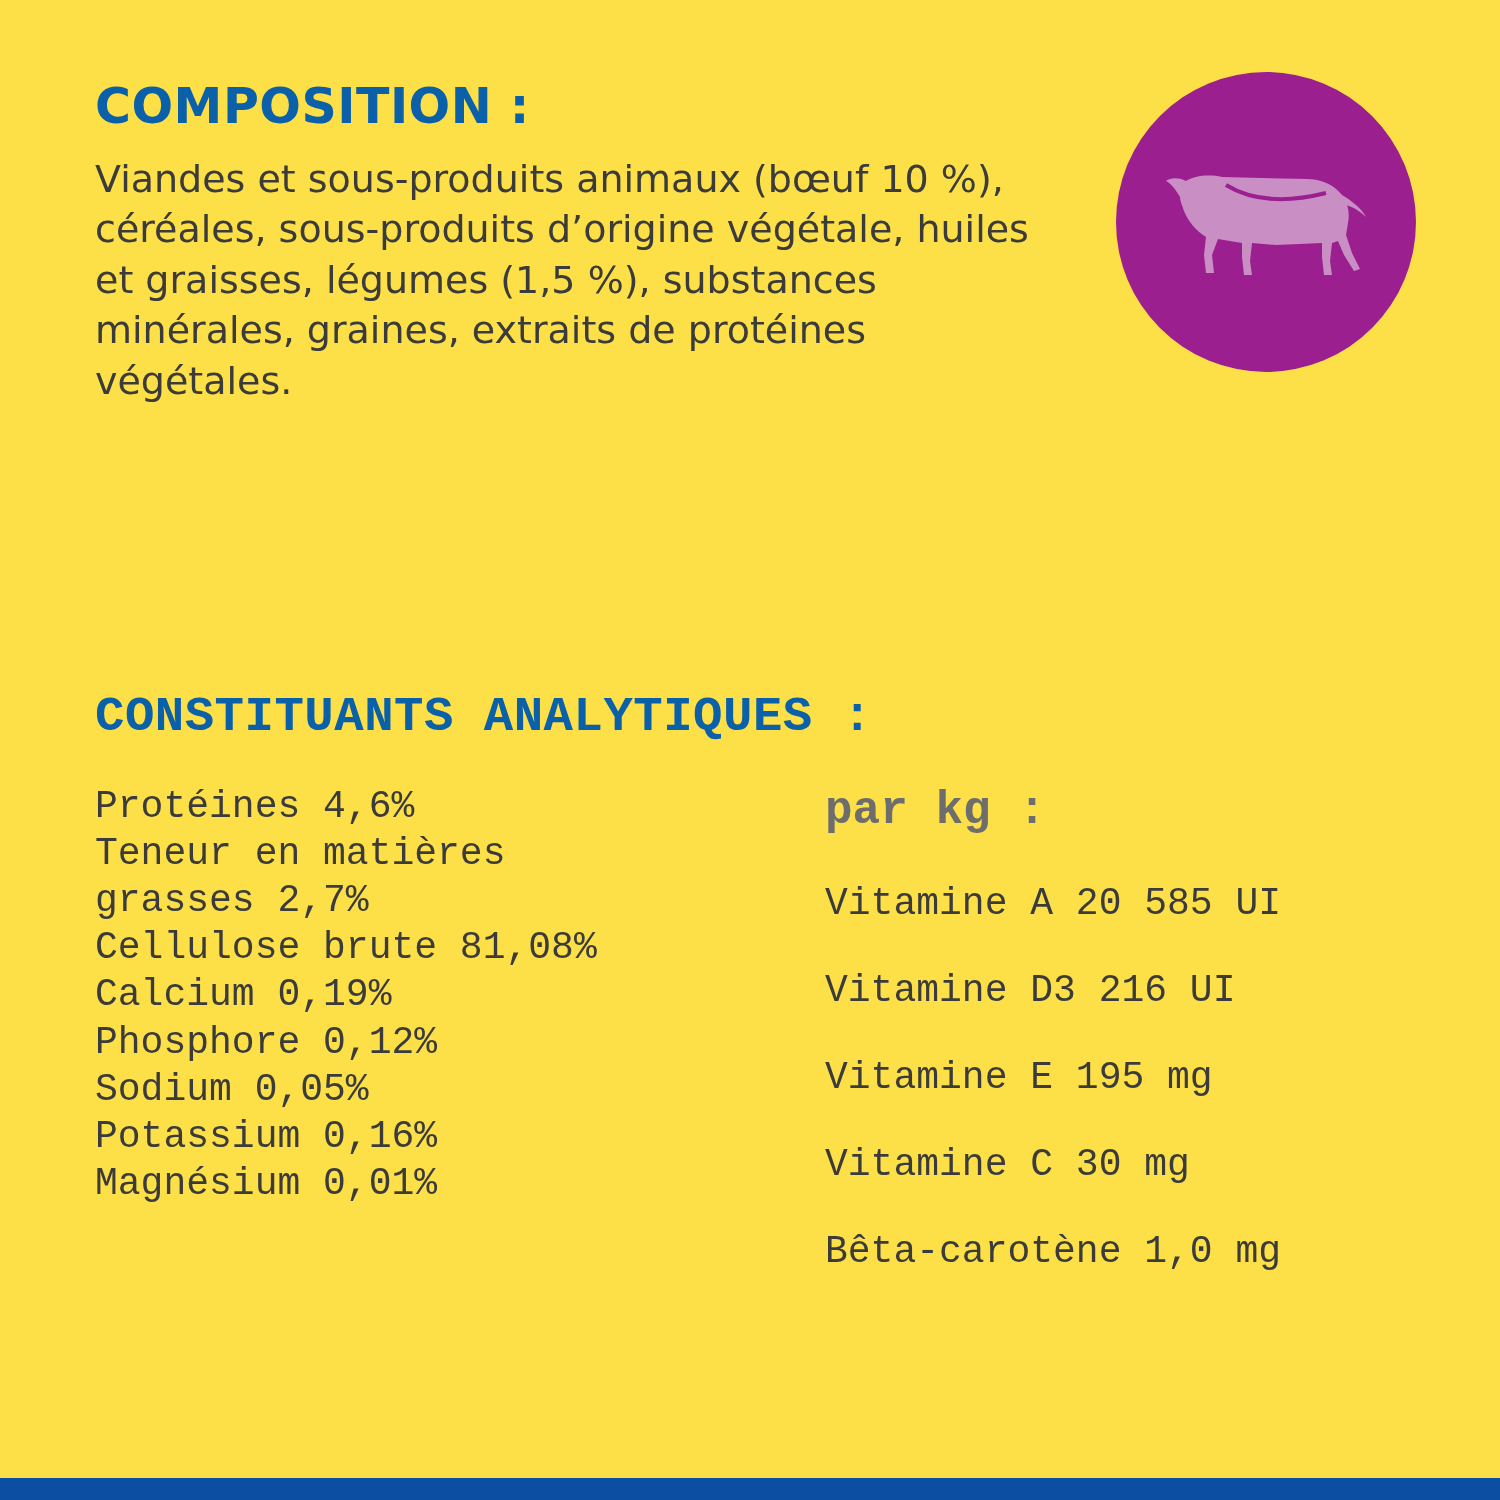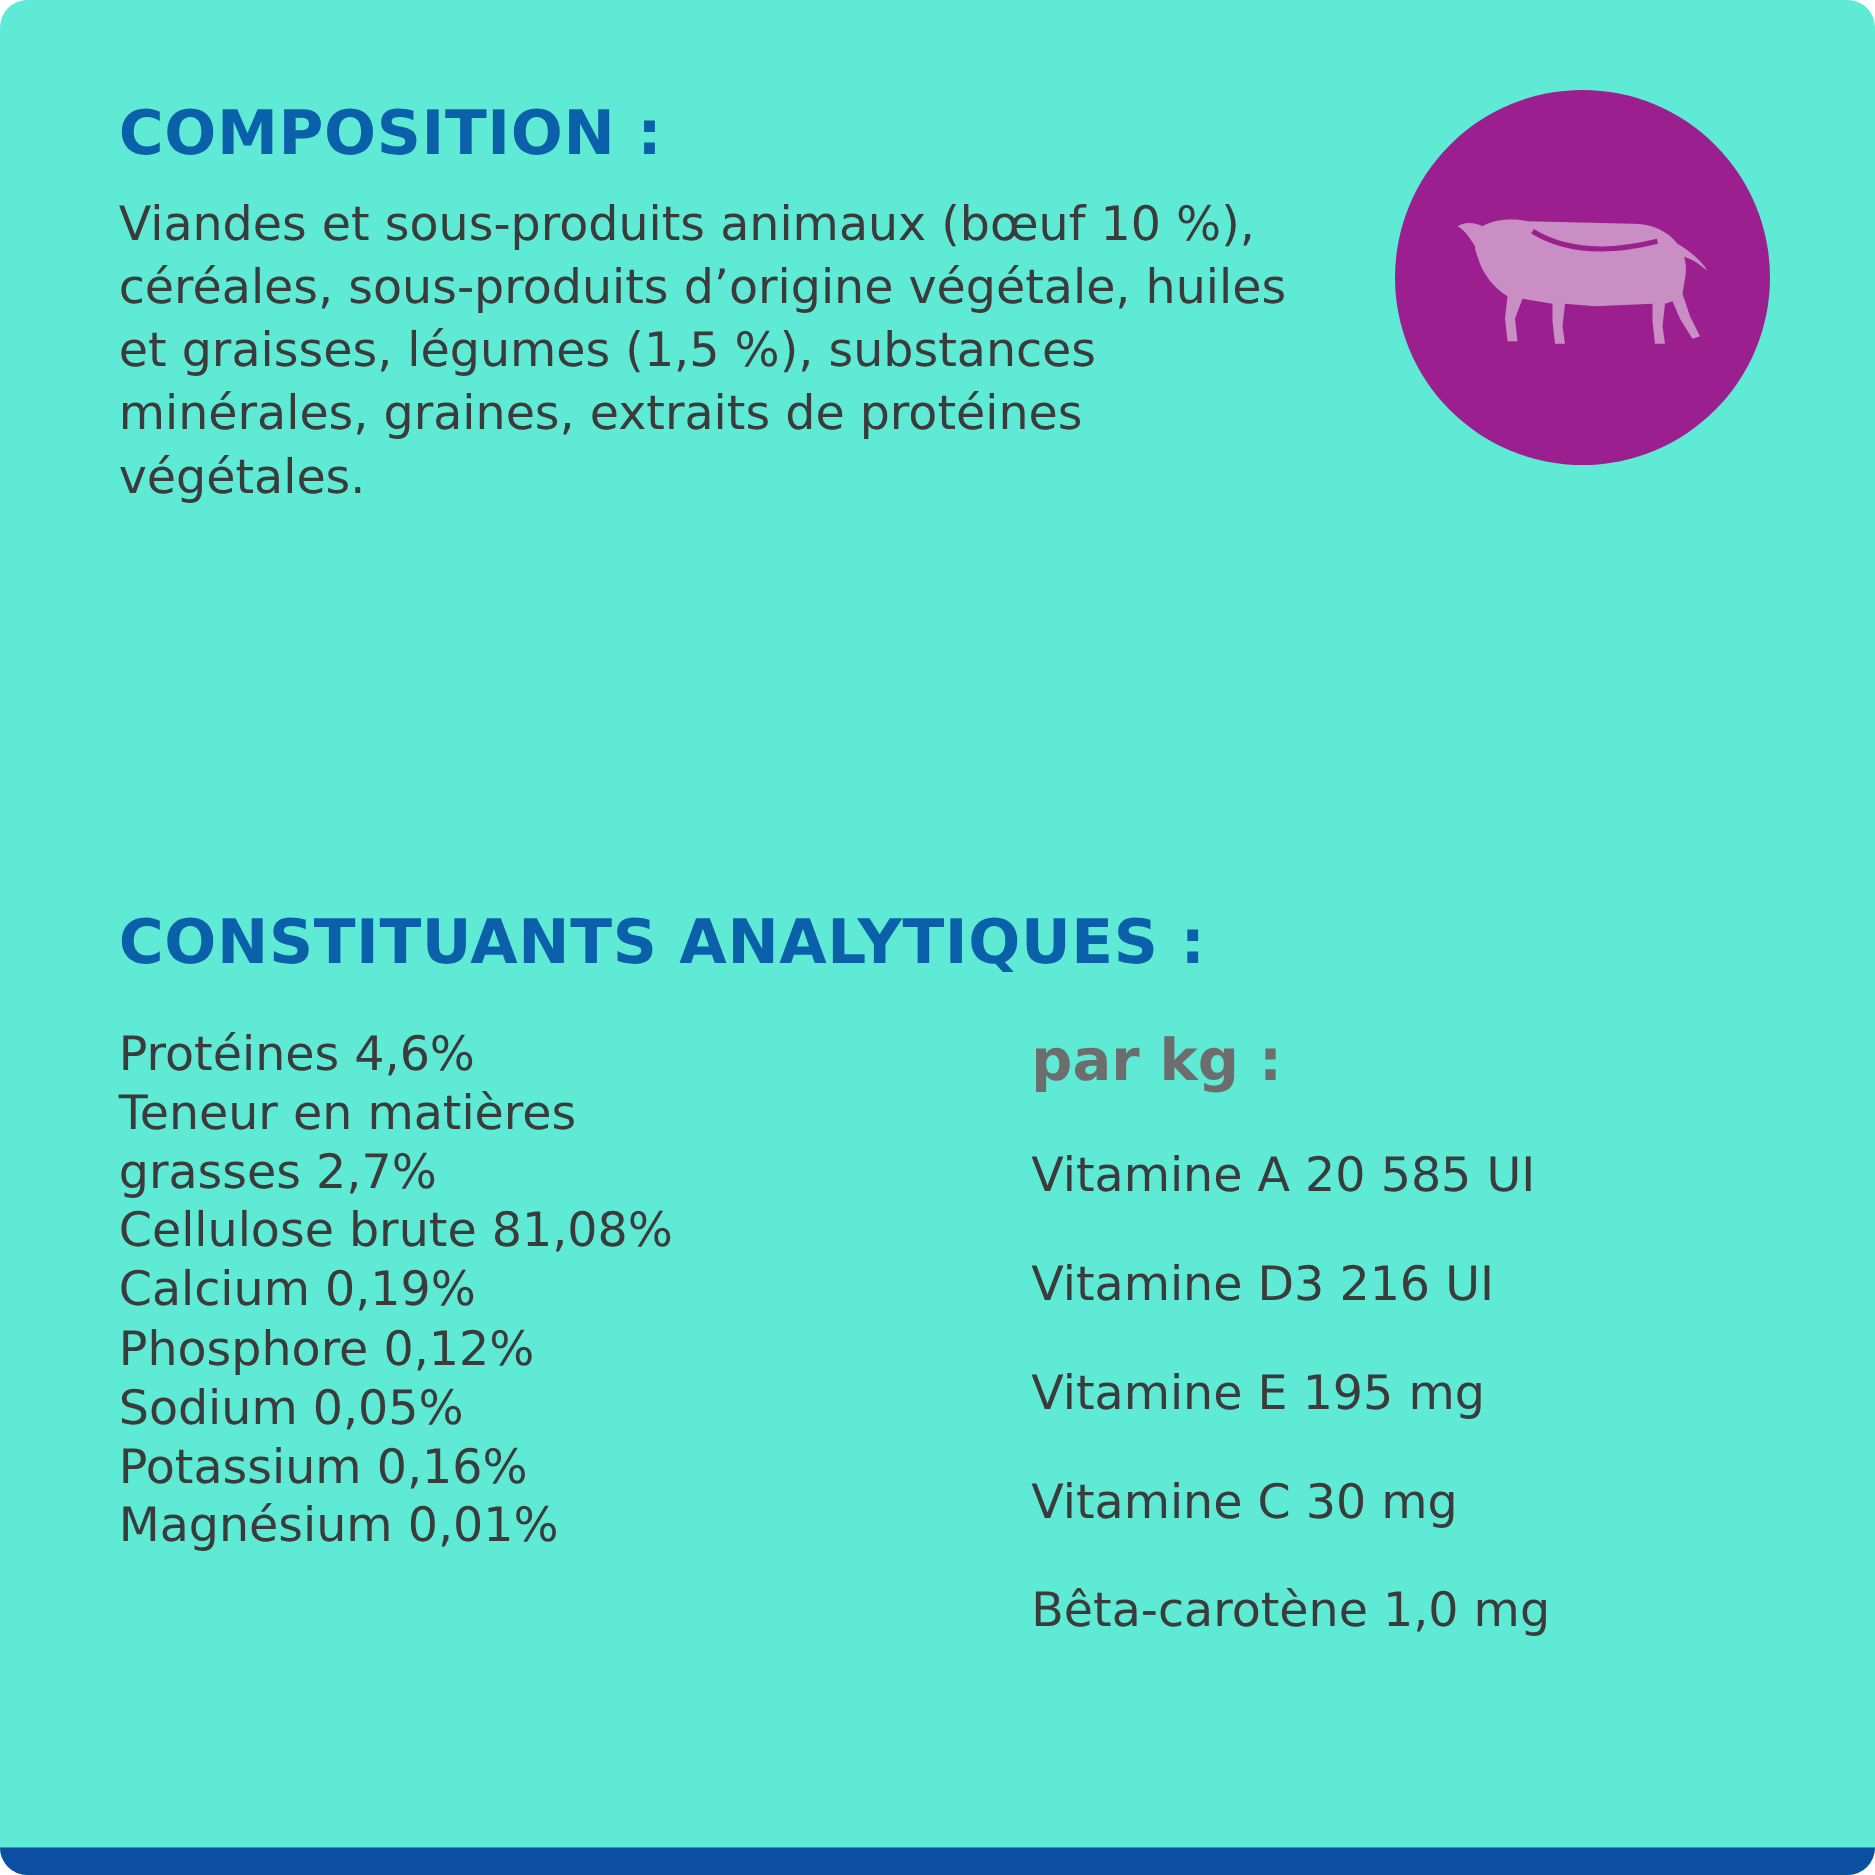--- a/index.html
+++ b/index.html
@@ -6,23 +6,22 @@
   html, body {
     width: 1500px;
     height: 1500px;
     background: #ffffff;
     font-family: "DejaVu Sans", sans-serif;
   }
   .page {
     position: relative;
     width: 1500px;
     height: 1500px;
-    background: #5eead4;
+    background: #fde047;
     overflow: hidden;
-    border-radius: 22px;
   }
 
   
   .composition-section {
     position: absolute;
     left: 95px;
     top: 80px;
     width: 1000px;
   }
   .section-heading {
@@ -52,22 +51,23 @@
     display: flex;
     align-items: center;
     justify-content: center;
   }
   .cow-badge svg { display: block; }
 
   
   .analytics-section {
     position: absolute;
     left: 95px;
-    top: 725px;
+    top: 689px;
     width: 1320px;
+    font-family: Liberation Mono, monospace;
   }
   .analytics-heading {
     color: #0b60aa;
     font-weight: bold;
     font-size: 49px;
     letter-spacing: 0.5px;
   }
   .analytics-columns {
     display: flex;
     margin-top: 38px;

